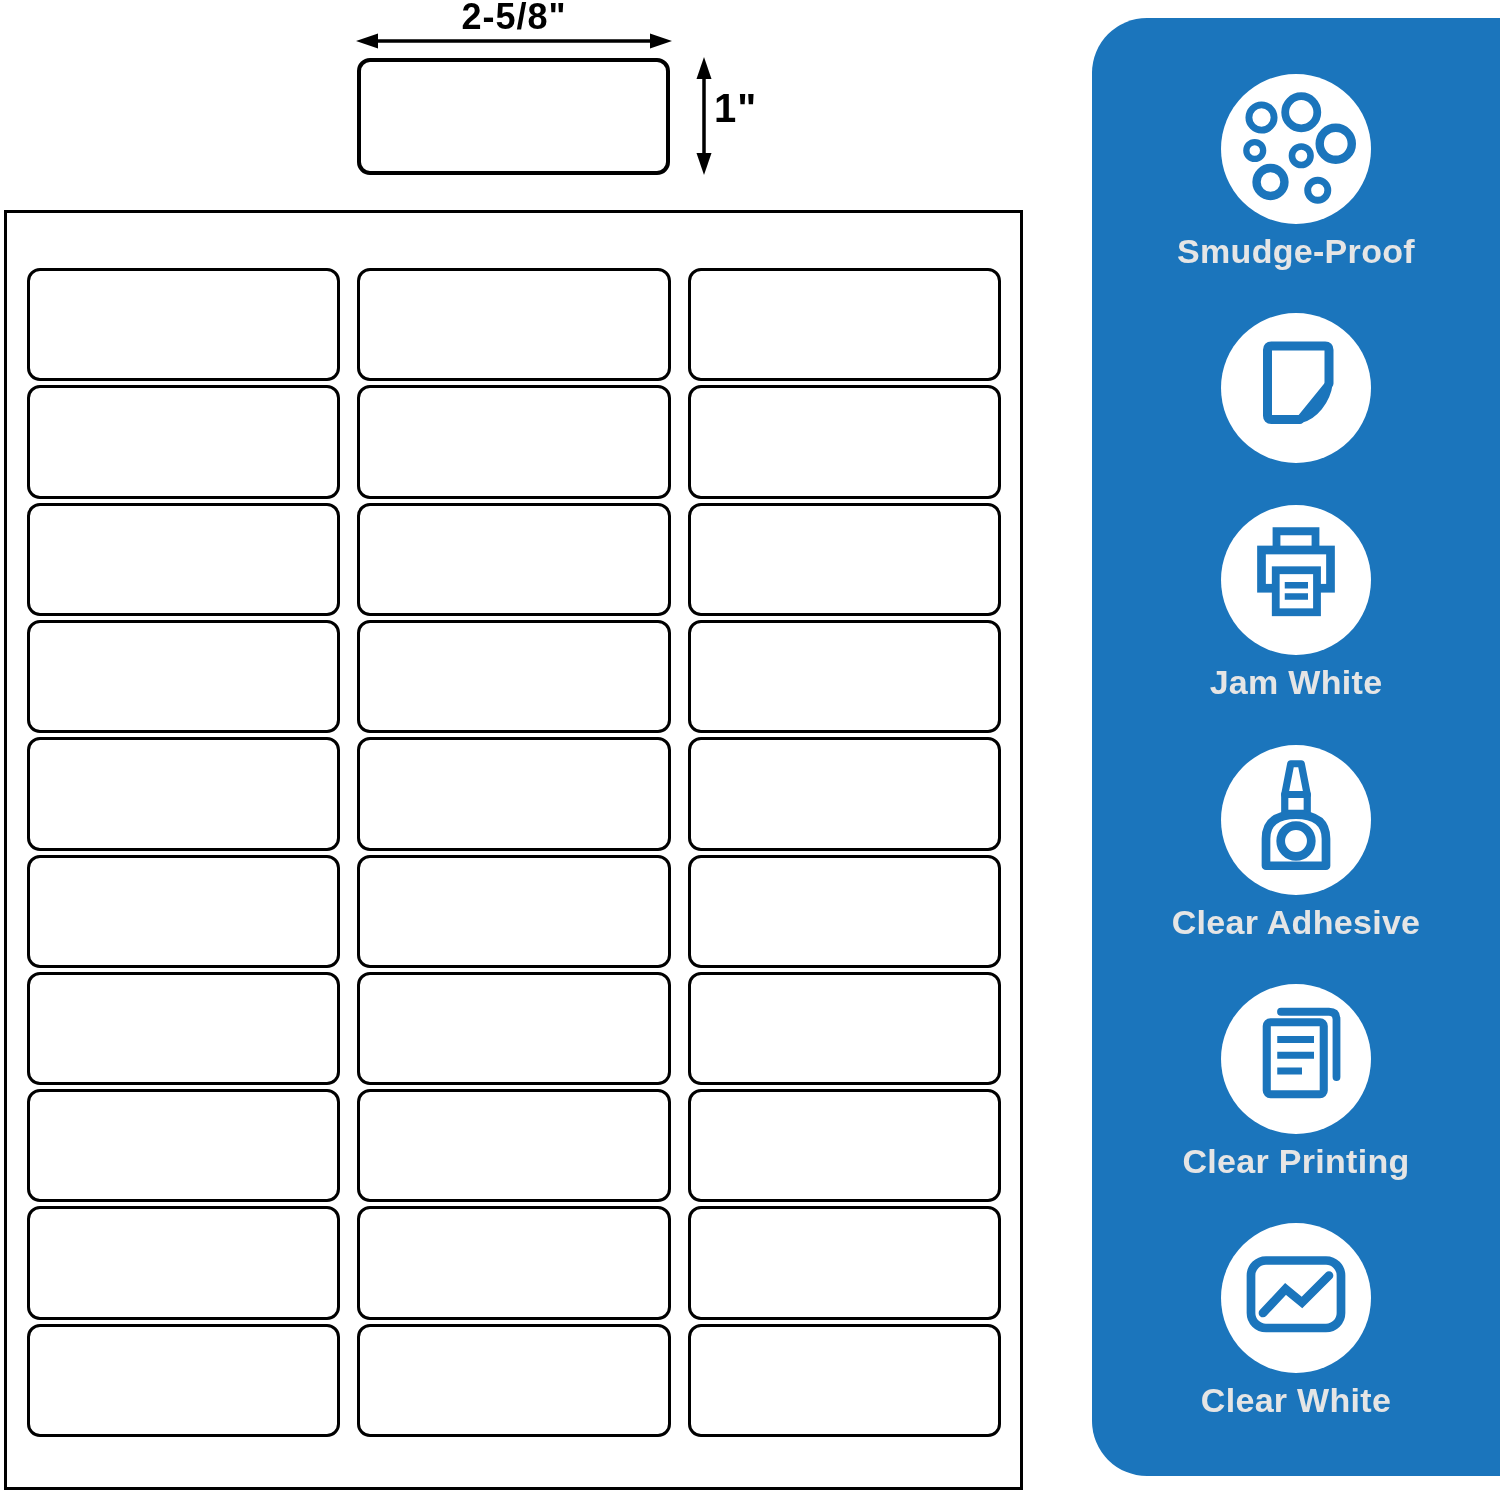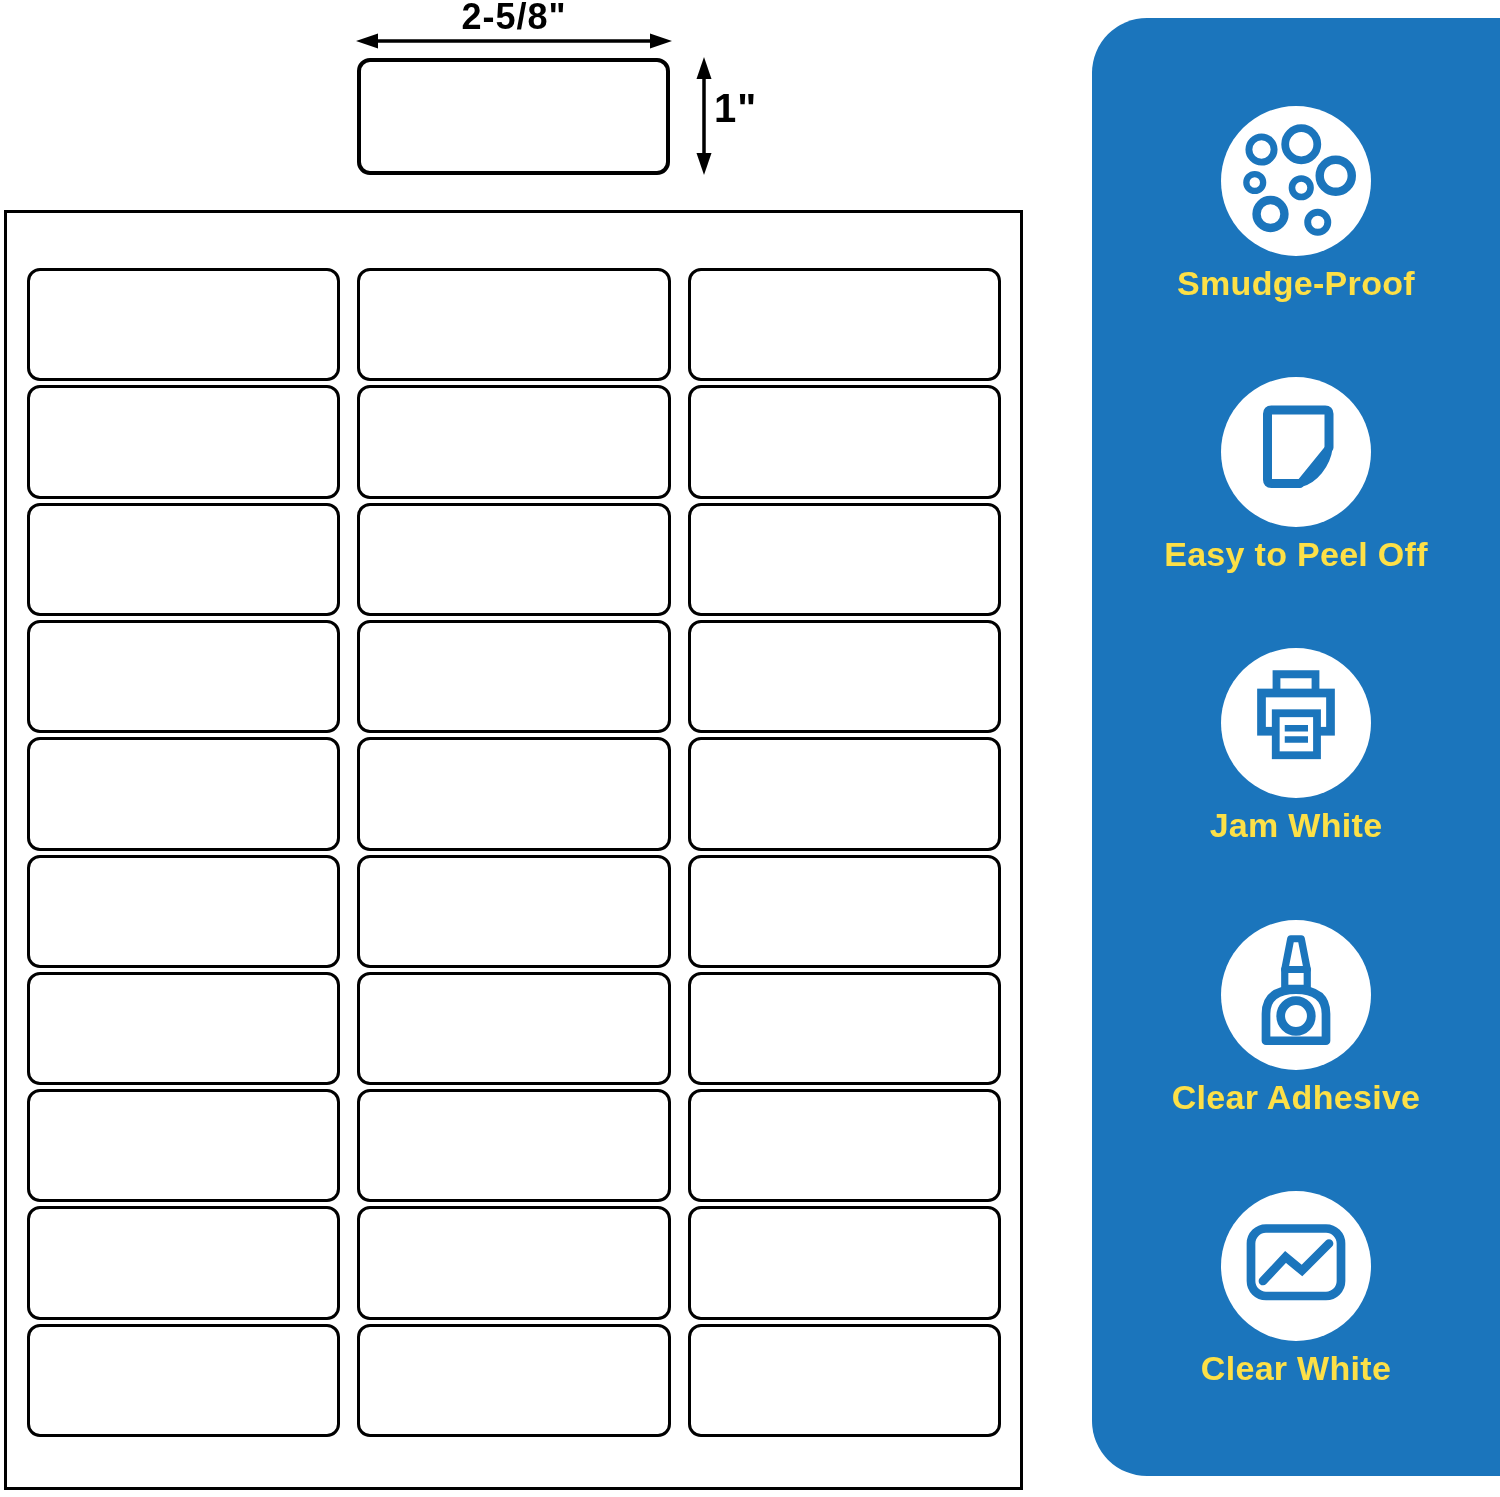--- a/index.html
+++ b/index.html
@@ -50,21 +50,21 @@
     display:flex;flex-direction:column;justify-content:space-evenly;
     align-items:center;padding:14px 0;
   }
   .feature{display:flex;flex-direction:column;align-items:center;}
   .icon-circle{
     width:150px;height:150px;border-radius:50%;background:#ffffff;
     color:var(--blue);display:flex;align-items:center;justify-content:center;
   }
   .icon-circle svg{width:150px;height:150px;display:block;}
   .feature-label{
-    margin-top:8px;font-size:34px;font-weight:700;color:#fde047;
+    margin-top:8px;font-size:34px;font-weight:700;color:#e5e5e5;
     letter-spacing:0.3px;white-space:nowrap;
   }
 </style>
 </head>
 <body>
 
 <div class="canvas">
 
   <div class="dim-width-label">2-5/8"</div>
 
@@ -134,21 +134,20 @@
       <div class="feature-label">Smudge-Proof</div>
     </div>
 
     <div class="feature">
       <div class="icon-circle">
         <svg viewBox="0 0 100 100" fill="none" stroke="currentColor" stroke-linejoin="round" stroke-linecap="round">
           <path d="M 52.5,71 H 33.5 Q 31,71 31,68.5 V 24.5 Q 31,22 33.5,22 H 69.5 Q 72,22 72,24.5 V 47" stroke-width="6"></path>
           <path d="M 52.5,71 C 62,69 70.5,58.5 72,47 Z" fill="#ffffff" stroke-width="5"></path>
         </svg>
       </div>
-      <div class="feature-label">Easy to Peel Off</div>
     </div>
 
     <div class="feature">
       <div class="icon-circle">
         <svg viewBox="0 0 100 100" fill="none" stroke="currentColor">
           <path d="M 37,30 V 17.5 H 63 V 30" stroke-width="5.2"></path>
           <rect x="27" y="30" width="46" height="25.5" stroke-width="5.8"></rect>
           <rect x="36.5" y="43.5" width="27.5" height="28" fill="#ffffff" stroke-width="5.2"></rect>
           <path d="M 42.5,53.5 H 58 M 42.5,61 H 58" stroke-width="4.4"></path>
         </svg>
@@ -161,20 +160,30 @@
         <svg viewBox="0 0 100 100" fill="none" stroke="currentColor" stroke-linejoin="round">
           <path d="M 46.5,12.5 H 53.5 L 57.5,33 H 42.5 Z" stroke-width="4.8"></path>
           <rect x="42.5" y="33" width="15" height="12.5" stroke-width="4.8"></rect>
           <path d="M 30,80.5 V 62.5 Q 30,46.5 50,46.5 Q 70,46.5 70,62.5 V 80.5 Z" stroke-width="5.8"></path>
           <circle cx="50" cy="64" r="10.2" stroke-width="5.8"></circle>
         </svg>
       </div>
       <div class="feature-label">Clear Adhesive</div>
     </div>
 
+    <div class="feature">
+      <div class="icon-circle">
+        <svg viewBox="0 0 100 100" fill="none" stroke="currentColor">
+          <path d="M 40,18.5 H 72 Q 77,18.5 77,23.5 V 62" stroke-width="5.2" stroke-linecap="round"></path>
+          <rect x="30.5" y="25.5" width="38" height="48" rx="2.5" fill="#ffffff" stroke-width="5.4"></rect>
+          <path d="M 37.5,37 H 62 M 37.5,47.5 H 62 M 37.5,58 H 54" stroke-width="4.6"></path>
+        </svg>
+      </div>
+      <div class="feature-label">Clear Printing</div>
+    </div>
 
     <div class="feature">
       <div class="icon-circle">
         <svg viewBox="0 0 100 100" fill="none" stroke="currentColor">
           <rect x="20" y="25" width="60" height="45" rx="10" stroke-width="5.8"></rect>
           <path d="M 28,60 L 43,44 L 54,53 L 72,35" stroke-width="5.8" stroke-linecap="round" stroke-linejoin="miter"></path>
         </svg>
       </div>
       <div class="feature-label">Clear White</div>
     </div>

